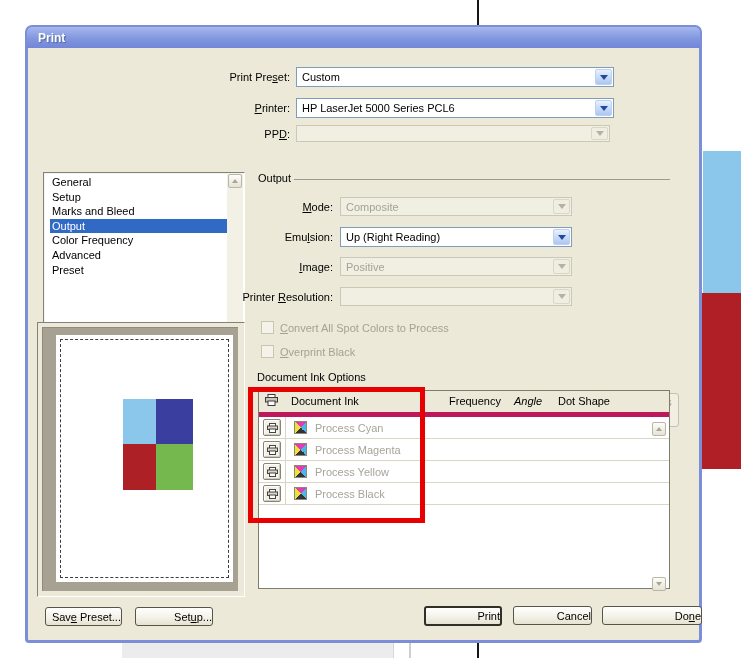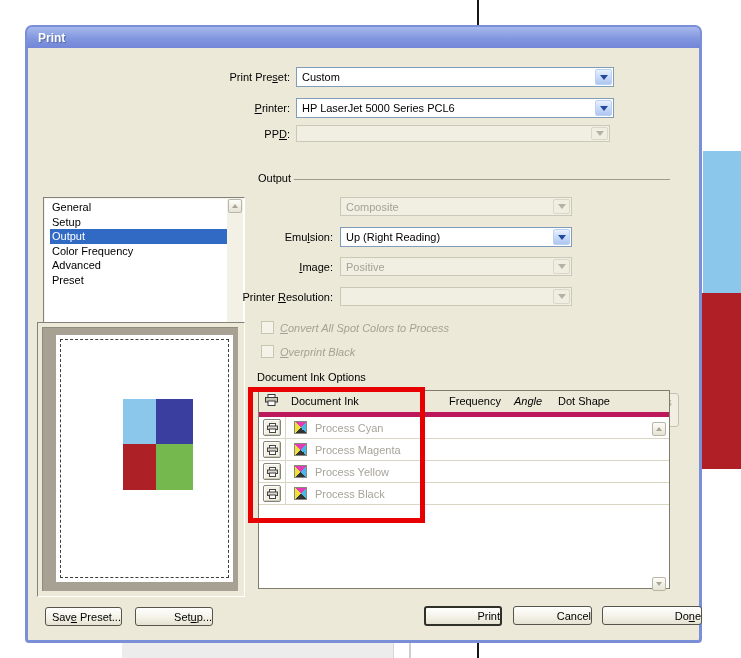--- a/index.html
+++ b/index.html
@@ -15,37 +15,37 @@
   
   .dialog-bg{position:absolute;left:25px;top:25px;width:677px;height:618px;box-sizing:border-box;
              background:#ECE9D8;border:3px solid #7B8FD9;border-radius:7px 7px 4px 4px;z-index:2;}
   .titlebar{position:absolute;left:27px;top:27px;width:673px;height:21px;z-index:3;box-sizing:border-box;
             background:linear-gradient(180deg,#A7B8EC 0%,#8197DF 55%,#7285D8 100%);
             border-radius:5px 5px 0 0;color:#fff;font-weight:bold;font-size:12px;
             padding:4px 0 0 11px;text-shadow:1px 1px 1px #54659E;}
 
   .lbl{position:absolute;z-index:4;white-space:nowrap;}
   .lbl.right{text-align:right;}
-  .dis{color:#A5A295;font-style:italic;}
+  .dis{color:#A5A295;}
 
   
   .combo{position:absolute;z-index:4;box-sizing:border-box;background:#fff;border:1px solid #7F9DB9;
          display:flex;align-items:center;padding-left:5px;white-space:nowrap;overflow:hidden;}
   .combo .arrow{position:absolute;top:1px;right:1px;bottom:1px;width:17px;border-radius:2px;
          background:linear-gradient(180deg,#E9F1FD 0%,#CCDDF8 45%,#AFC6F0 100%);
          border:1px solid #BBD1F3;box-sizing:border-box;display:flex;align-items:center;justify-content:center;}
   .chev{width:0;height:0;border-left:4px solid transparent;border-right:4px solid transparent;border-top:5px solid #21489C;}
   .combo.disabled{background:#F1EFE2;border-color:#CBC8B8;color:#A5A295;}
   .combo.disabled .arrow{background:#F0EEE1;border-color:#DAD7C8;}
   .combo.disabled .chev{border-top-color:#B5B2A4;}
 
   
   .listbox{position:absolute;left:43px;top:172px;width:202px;height:172px;z-index:4;box-sizing:border-box;
            background:#fff;border:1px solid #82817A;border-right-color:#fff;border-bottom-color:#fff;
-           box-shadow:1px 1px 0 #F6F4EA inset;margin-top:25px;}
+           box-shadow:1px 1px 0 #F6F4EA inset;}
   .list-items{position:absolute;left:0;top:2px;right:17px;bottom:0;padding-left:6px;}
   .list-item{height:14.6px;line-height:14.6px;padding-left:2px;white-space:nowrap;}
   .list-item.selected{background:#316AC5;color:#fff;}
   .vscroll{position:absolute;top:1px;right:1px;bottom:1px;width:16px;background:#F3F1E6;}
   .sbtn{position:absolute;left:0.5px;width:14px;height:14px;box-sizing:border-box;border:1px solid #B9B6A6;border-radius:2px;
         background:linear-gradient(180deg,#FDFDFA,#E6E3D4);display:flex;align-items:center;justify-content:center;}
   .tri-up{width:0;height:0;border-left:3.5px solid transparent;border-right:3.5px solid transparent;border-bottom:4.5px solid #A9A696;}
   .tri-down{width:0;height:0;border-left:3.5px solid transparent;border-right:3.5px solid transparent;border-top:4.5px solid #A9A696;}
 
   .sect-line{position:absolute;height:1px;background:#9C9A8C;z-index:4;}
@@ -129,38 +129,40 @@
     <span></span>
     <span class="arrow">
         <span class="chev"></span>
       </span>
   </div>
 
   <div class="listbox">
     <div class="list-items">
       <div class="list-item">General</div>
       <div class="list-item">Setup</div>
+      <div class="list-item">Marks and Bleed</div>
       <div class="list-item selected">Output</div>
       <div class="list-item">Color Frequency</div>
       <div class="list-item">Advanced</div>
       <div class="list-item">Preset</div>
     </div>
     <div class="vscroll">
       <div class="sbtn" style="top:0;">
           <span class="tri-up"></span>
         </div>
       <div class="sbtn" style="bottom:0;">
           <span class="tri-down"></span>
         </div>
     </div>
   </div>
 
   <div class="lbl" style="left:258px;top:172px;">Output</div>
   <div class="sect-line" style="left:294px;top:179px;width:376px;"></div>
 
+  <div class="lbl right" style="left:163px;top:201px;width:170px;"><u>M</u>ode:</div>
   <div class="combo disabled" style="left:340px;top:197px;width:232px;height:19px;">
     <span>Composite</span>
     <span class="arrow">
         <span class="chev"></span>
       </span>
   </div>
 
   <div class="lbl right" style="left:163px;top:231px;width:170px;">Emu<u>l</u>sion:</div>
   <div class="combo" style="left:340px;top:227px;width:232px;height:20px;">
     <span>Up (Right Reading)</span>

